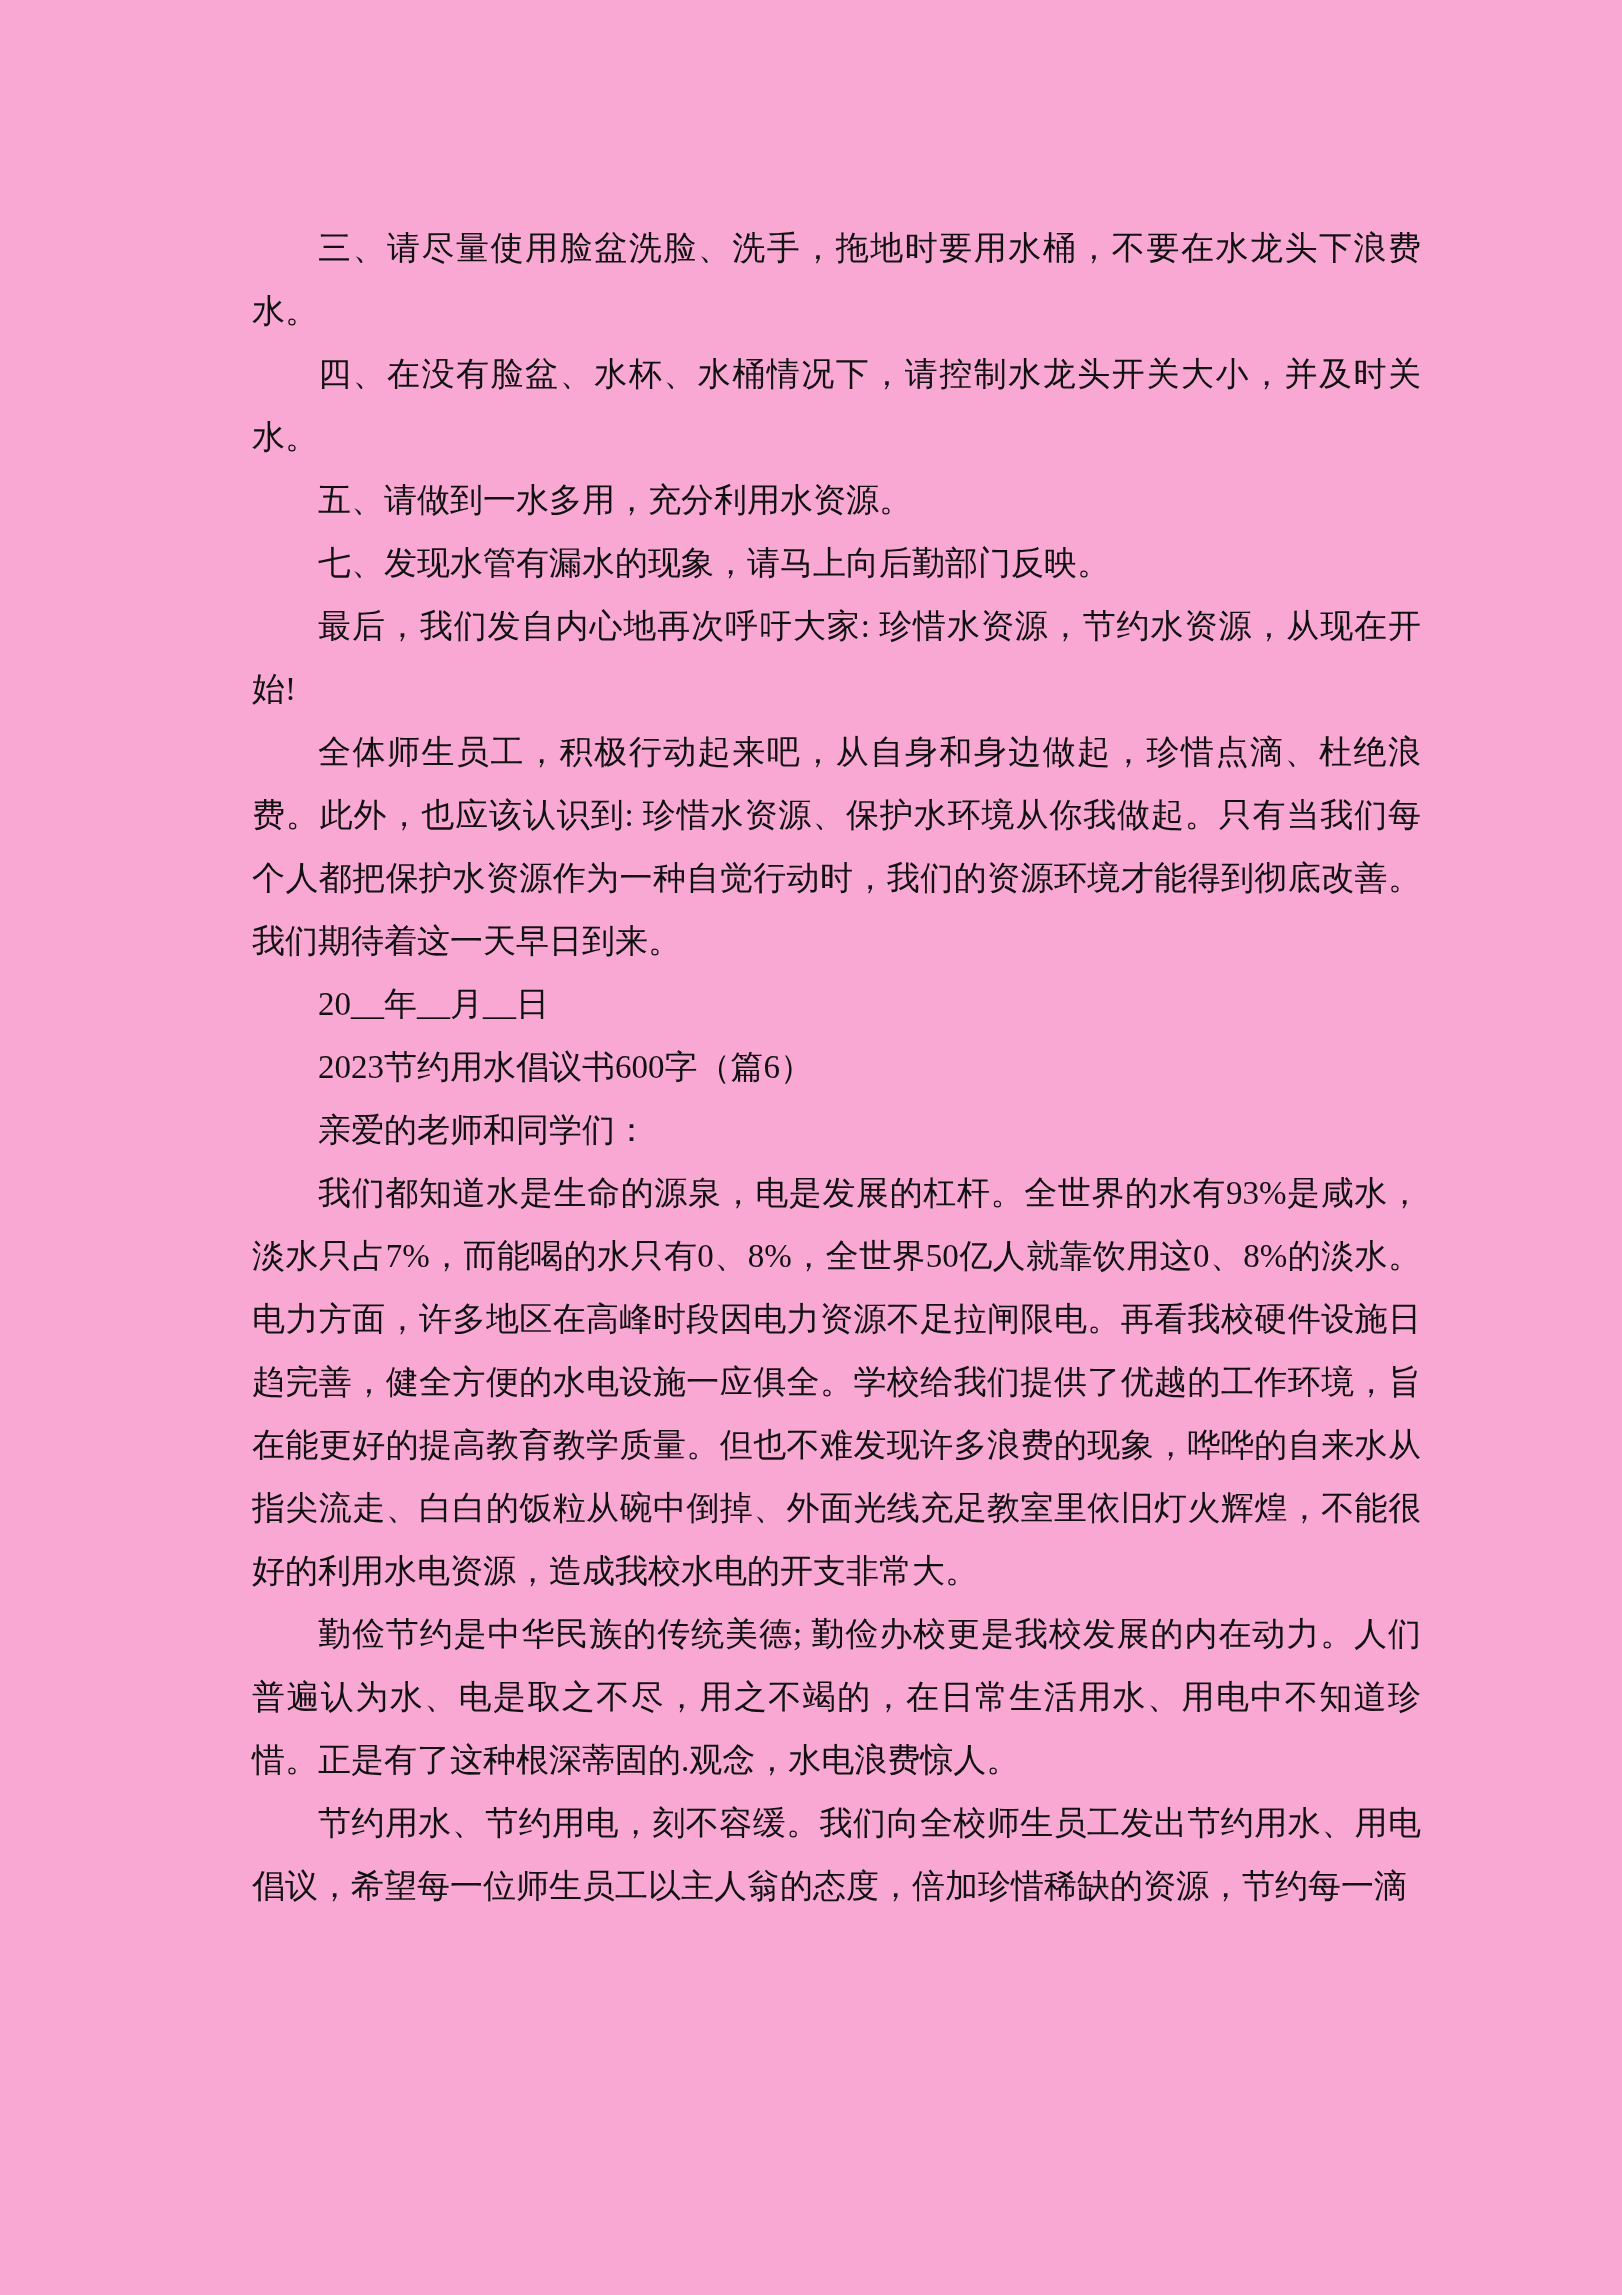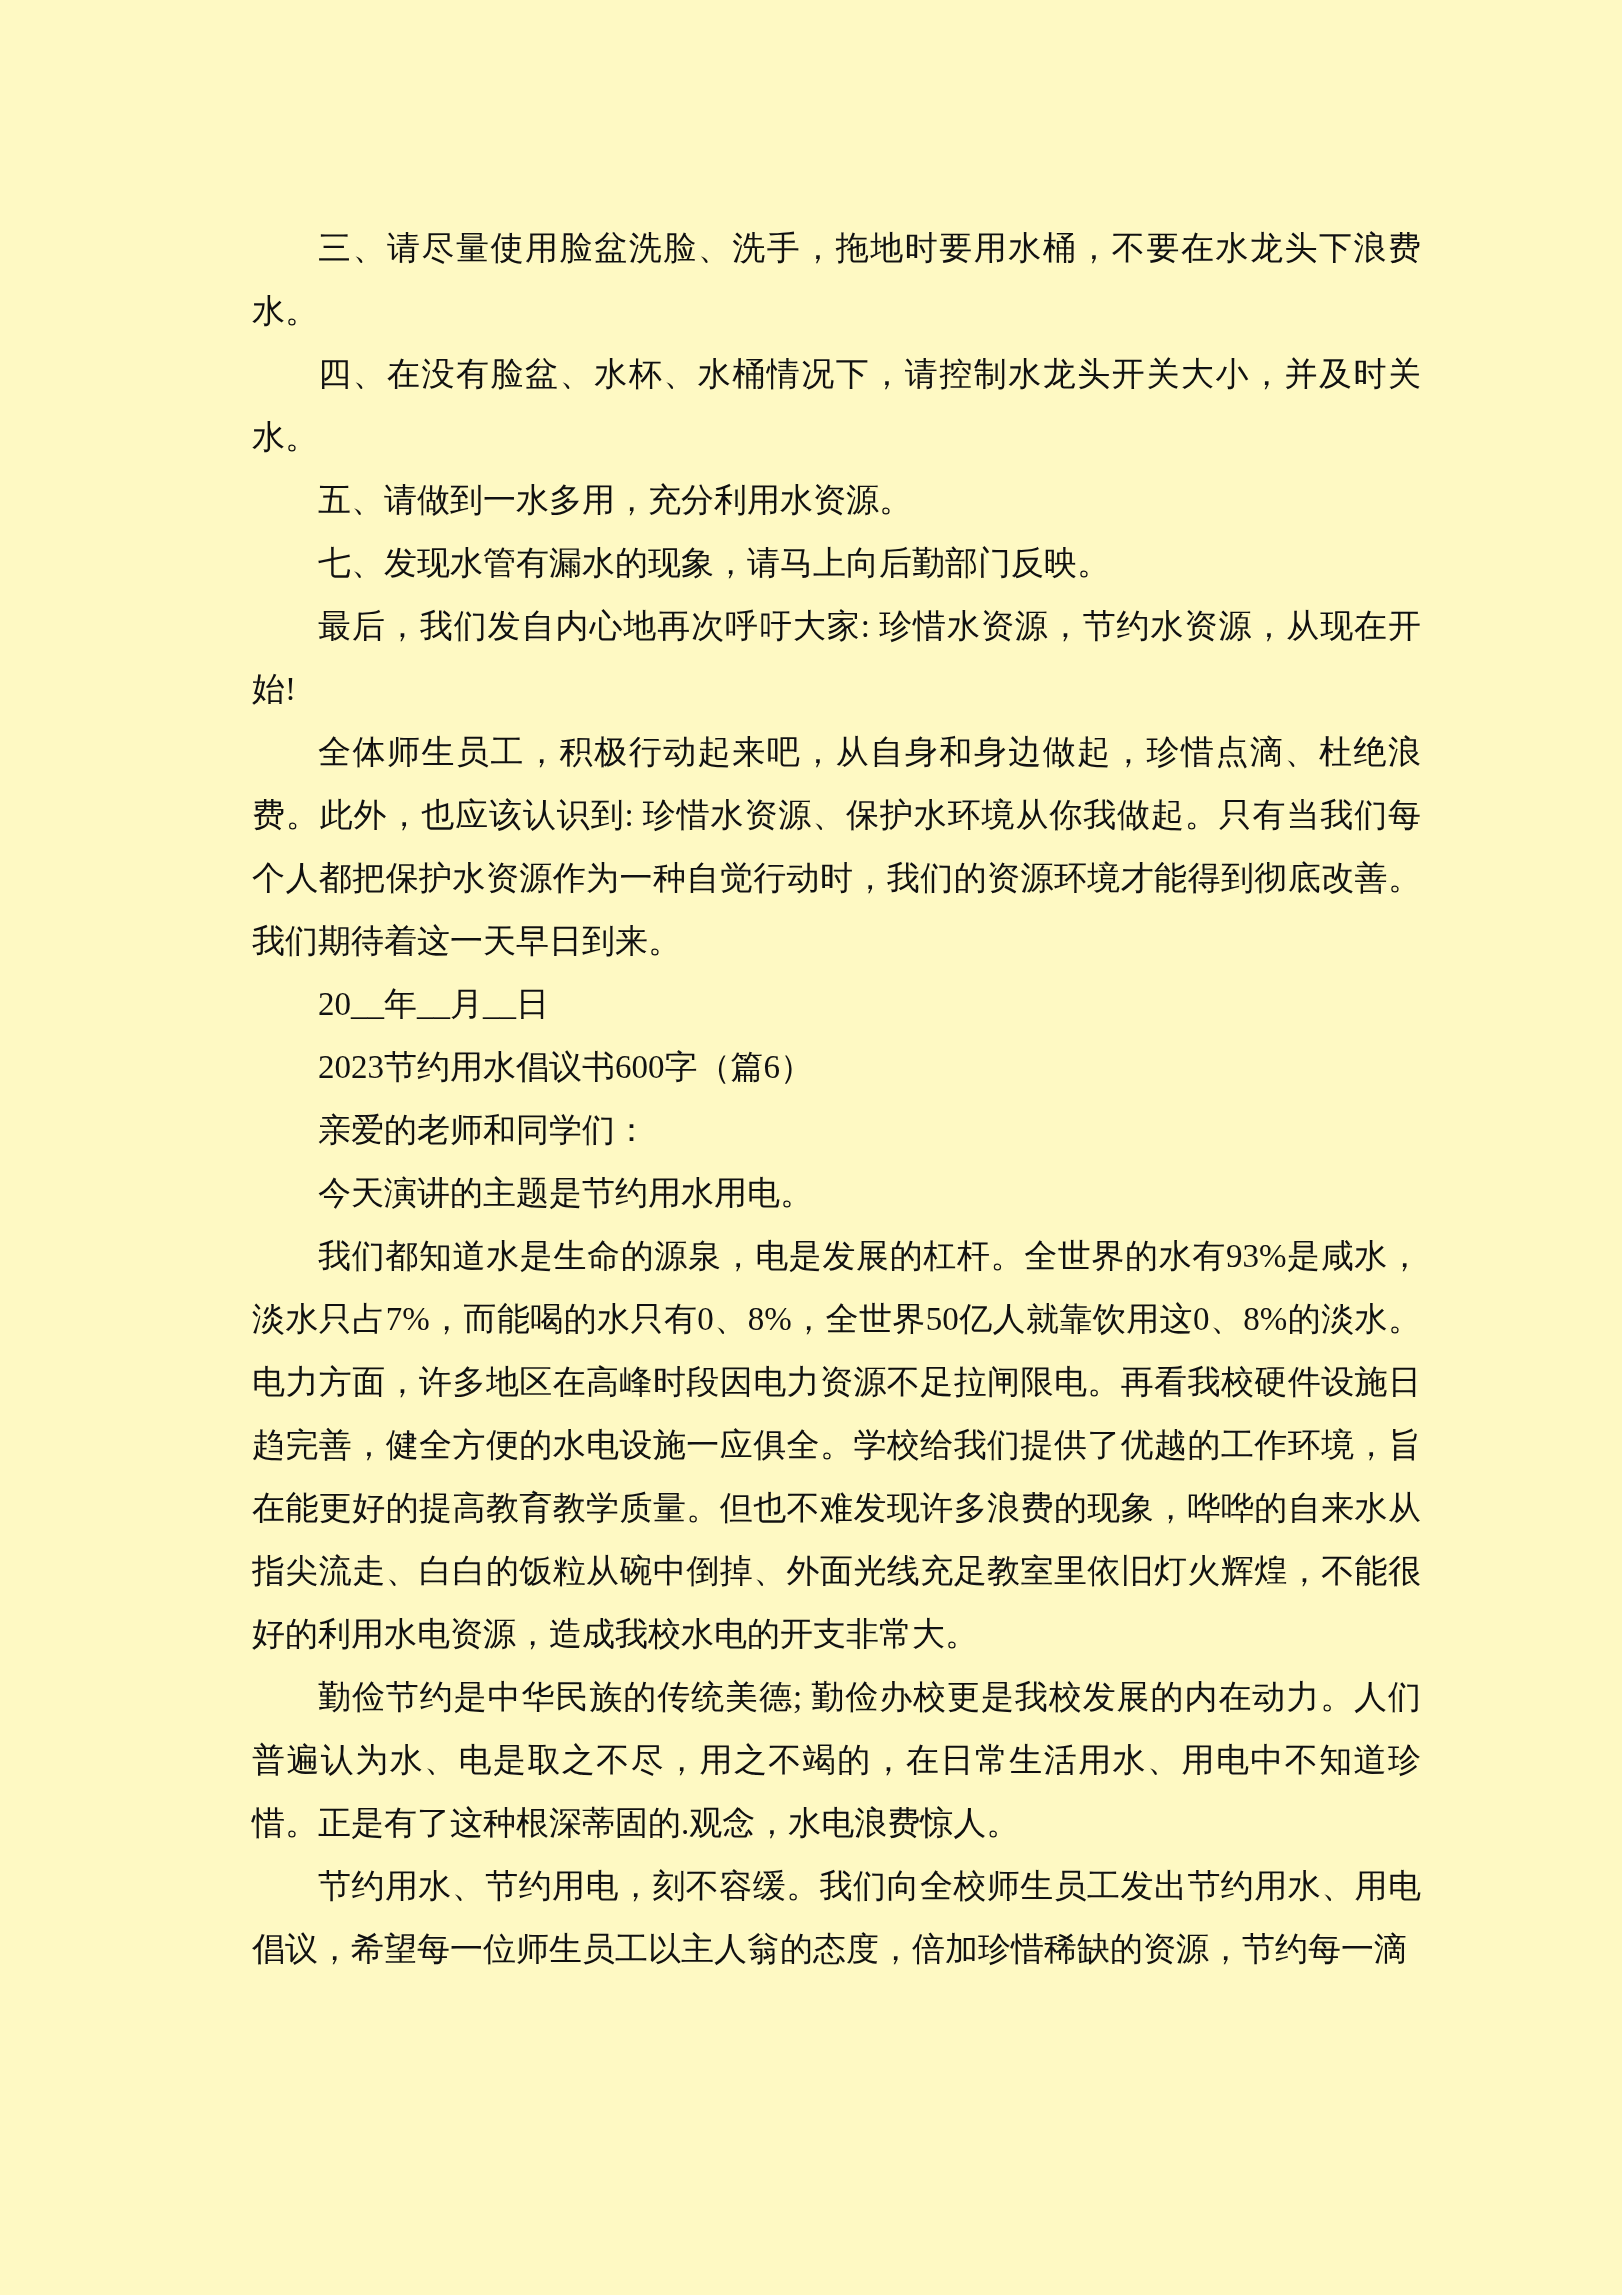--- a/index.html
+++ b/index.html
@@ -4,21 +4,21 @@
 <style>
   html, body {
     margin: 0;
     padding: 0;
     background: #ffffff;
   }
   .page {
     position: relative;
     width: 1623px;
     height: 2295px;
-    background: #fef9c3;
+    background: #f9a8d4;
     box-sizing: border-box;
     padding: 217px 202px 0 252px;
     overflow: hidden;
   }
   .content {
     width: 1169px;
   }
   .doc-par {
     margin: 0;
     padding: 0;
@@ -38,19 +38,18 @@
   <div class="content">
     <p class="doc-par">三、请尽量使用脸盆洗脸、洗手，拖地时要用水桶，不要在水龙头下浪费水。</p>
     <p class="doc-par">四、在没有脸盆、水杯、水桶情况下，请控制水龙头开关大小，并及时关水。</p>
     <p class="doc-par">五、请做到一水多用，充分利用水资源。</p>
     <p class="doc-par">七、发现水管有漏水的现象，请马上向后勤部门反映。</p>
     <p class="doc-par">最后，我们发自内心地再次呼吁大家: 珍惜水资源，节约水资源，从现在开始!</p>
     <p class="doc-par">全体师生员工，积极行动起来吧，从自身和身边做起，珍惜点滴、杜绝浪费。此外，也应该认识到: 珍惜水资源、保护水环境从你我做起。只有当我们每个人都把保护水资源作为一种自觉行动时，我们的资源环境才能得到彻底改善。我们期待着这一天早日到来。</p>
     <p class="doc-par">20__年__月__日</p>
     <p class="doc-par">2023节约用水倡议书600字（篇6）</p>
     <p class="doc-par">亲爱的老师和同学们：</p>
-    <p class="doc-par">今天演讲的主题是节约用水用电。</p>
     <p class="doc-par">我们都知道水是生命的源泉，电是发展的杠杆。全世界的水有93%是咸水，淡水只占7%，而能喝的水只有0、8%，全世界50亿人就靠饮用这0、8%的淡水。电力方面，许多地区在高峰时段因电力资源不足拉闸限电。再看我校硬件设施日趋完善，健全方便的水电设施一应俱全。学校给我们提供了优越的工作环境，旨在能更好的提高教育教学质量。但也不难发现许多浪费的现象，哗哗的自来水从指尖流走、白白的饭粒从碗中倒掉、外面光线充足教室里依旧灯火辉煌，不能很好的利用水电资源，造成我校水电的开支非常大。</p>
     <p class="doc-par">勤俭节约是中华民族的传统美德; 勤俭办校更是我校发展的内在动力。人们普遍认为水、电是取之不尽，用之不竭的，在日常生活用水、用电中不知道珍惜。正是有了这种根深蒂固的.观念，水电浪费惊人。</p>
     <p class="doc-par">节约用水、节约用电，刻不容缓。我们向全校师生员工发出节约用水、用电倡议，希望每一位师生员工以主人翁的态度，倍加珍惜稀缺的资源，节约每一滴</p>
   </div>
 </div>
 
 
 </body></html>

